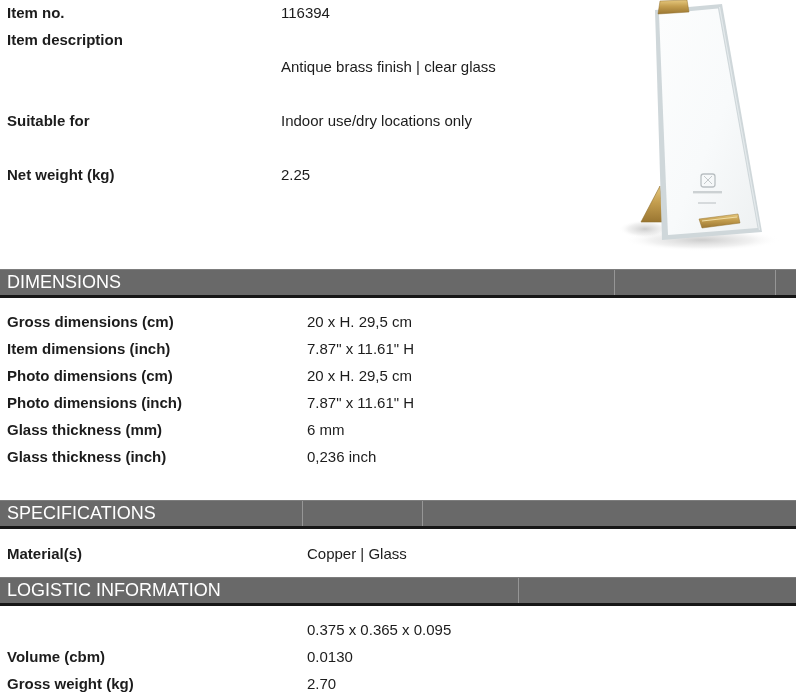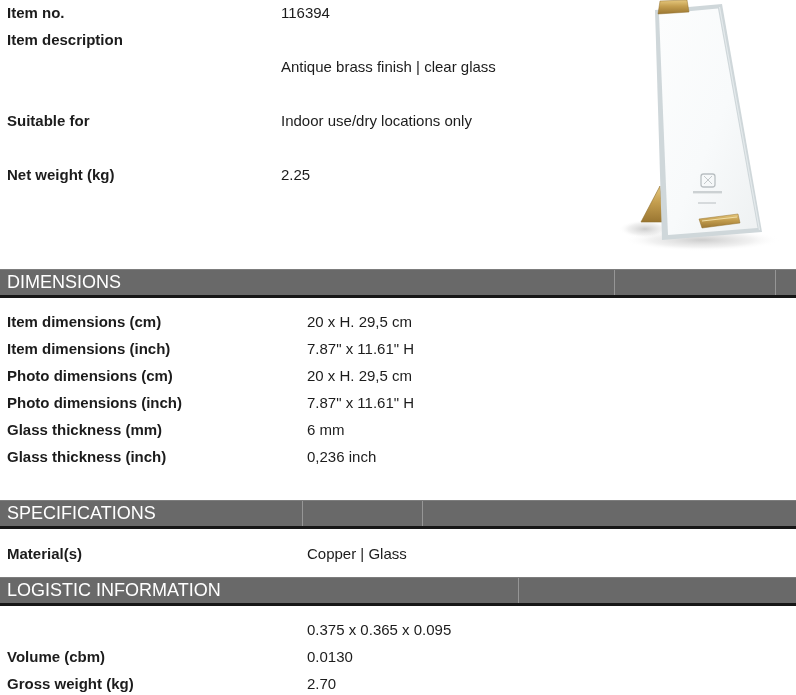--- a/index.html
+++ b/index.html
@@ -70,21 +70,21 @@
   <polygon points="109,219 148,214 150,223 112,228" fill="url(#brassGrad)" stroke="#93702c" stroke-width="0.5"></polygon>
   <line x1="112" y1="221" x2="147" y2="217" stroke="#f0dda4" stroke-width="1.2"></line>
 </svg>
 
 <div class="section-bar" style="top:269px">
   <span class="bar-title">DIMENSIONS</span>
   <span class="sep" style="left:614px"></span>
   <span class="sep" style="left:775px"></span>
 </div>
 <div class="row" style="top:313px">
-  <span class="lbl">Item dimensions (cm)</span>
+  <span class="lbl">Gross dimensions (cm)</span>
   <span class="val">20 x H. 29,5 cm</span>
 </div>
 <div class="row" style="top:340px">
   <span class="lbl">Item dimensions (inch)</span>
   <span class="val">7.87" x 11.61" H</span>
 </div>
 <div class="row" style="top:367px">
   <span class="lbl">Photo dimensions (cm)</span>
   <span class="val">20 x H. 29,5 cm</span>
 </div>

